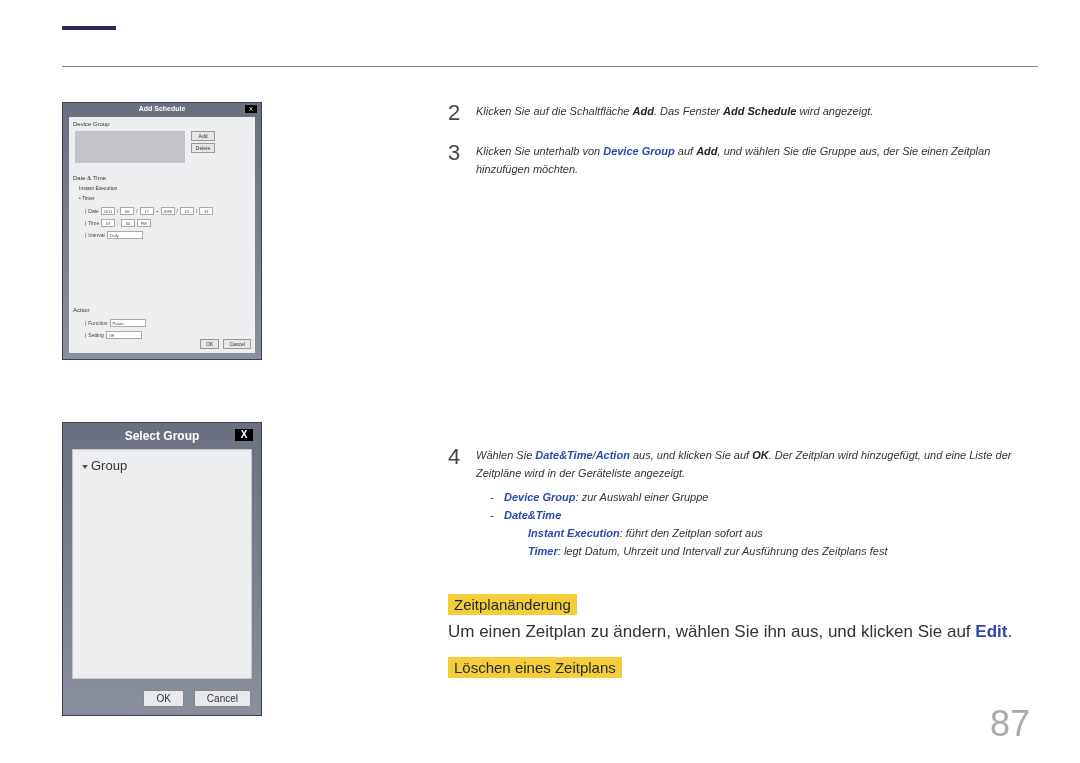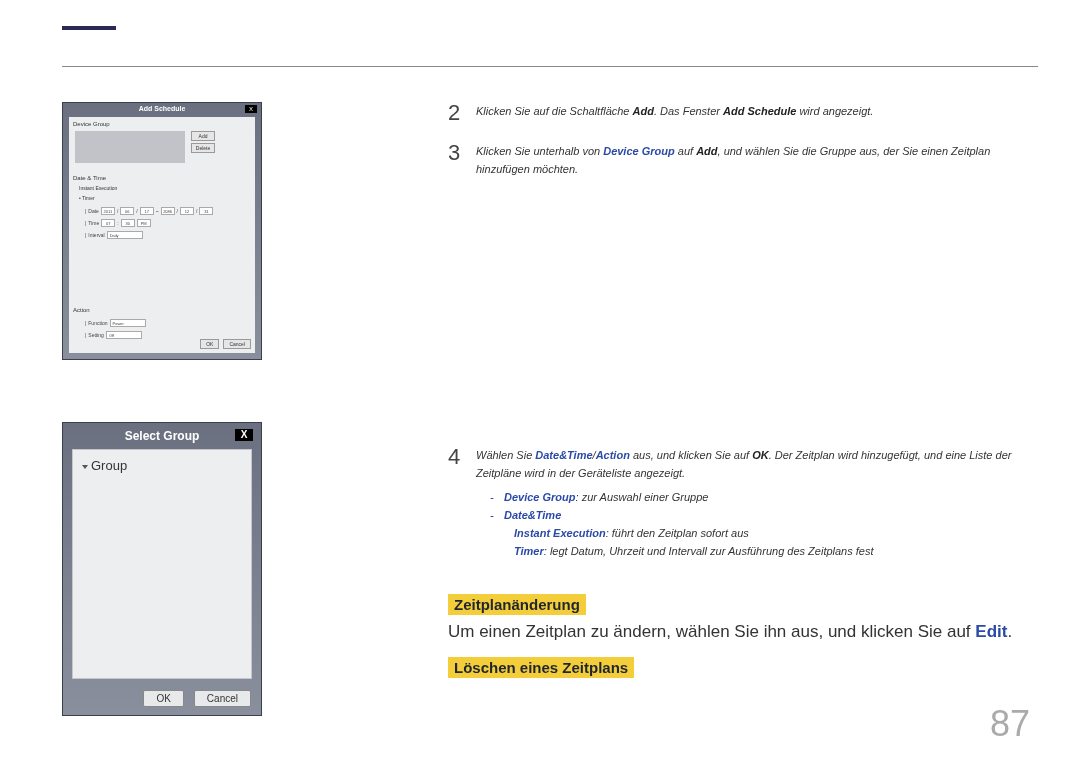--- a/index.html
+++ b/index.html
@@ -32,22 +32,22 @@
   .right-col { position: absolute; left: 448px; top: 102px; right: 42px; }
   .step { display: flex; align-items: flex-start; margin-bottom: 18px; }
   .step-num { font-size: 22px; color: #444; width: 28px; flex-shrink: 0; line-height: 22px; }
   .step-text { font-size: 11px; color: #333; line-height: 18px; font-style: italic; }
   .bld { font-weight: bold; color: #2b4aa8; }
   .blk { font-weight: bold; color: #222; }
   .right-col .step:nth-child(3) { margin-top: 268px; }
   .bullet-list { margin: 6px 0 0 14px; font-size:11px; line-height:18px; color:#333; }
   .bullet-list li { list-style:none; position:relative; padding-left:14px; }
   .bullet-list li::before { content:"-"; position:absolute; left:0; color:#2b4aa8; }
-  .sub { margin-left:10px; display:block; }
-  .h-yellow { display:inline-block; background:#f4cd3a; color:#1f2630; font-size:15px; font-weight:bold; padding:2px 6px; margin:16px 0 8px 0; }
+  .sub { margin-left:24px; display:block; }
+  .h-yellow { display:inline-block; background:#f4cd3a; color:#1f2630; font-size:15px; font-weight:normal; padding:2px 6px; margin:16px 0 8px 0; }
   .para { font-size:17px; color:#333; line-height:18px; }
   .page-num { position:absolute; bottom:18px; right:50px; font-size:36px; color:#aaa; }
 </style>
 </head>
 <body>
 
 <div class="page">
   <div class="header-line"></div>
   <hr class="hr-top">
 

